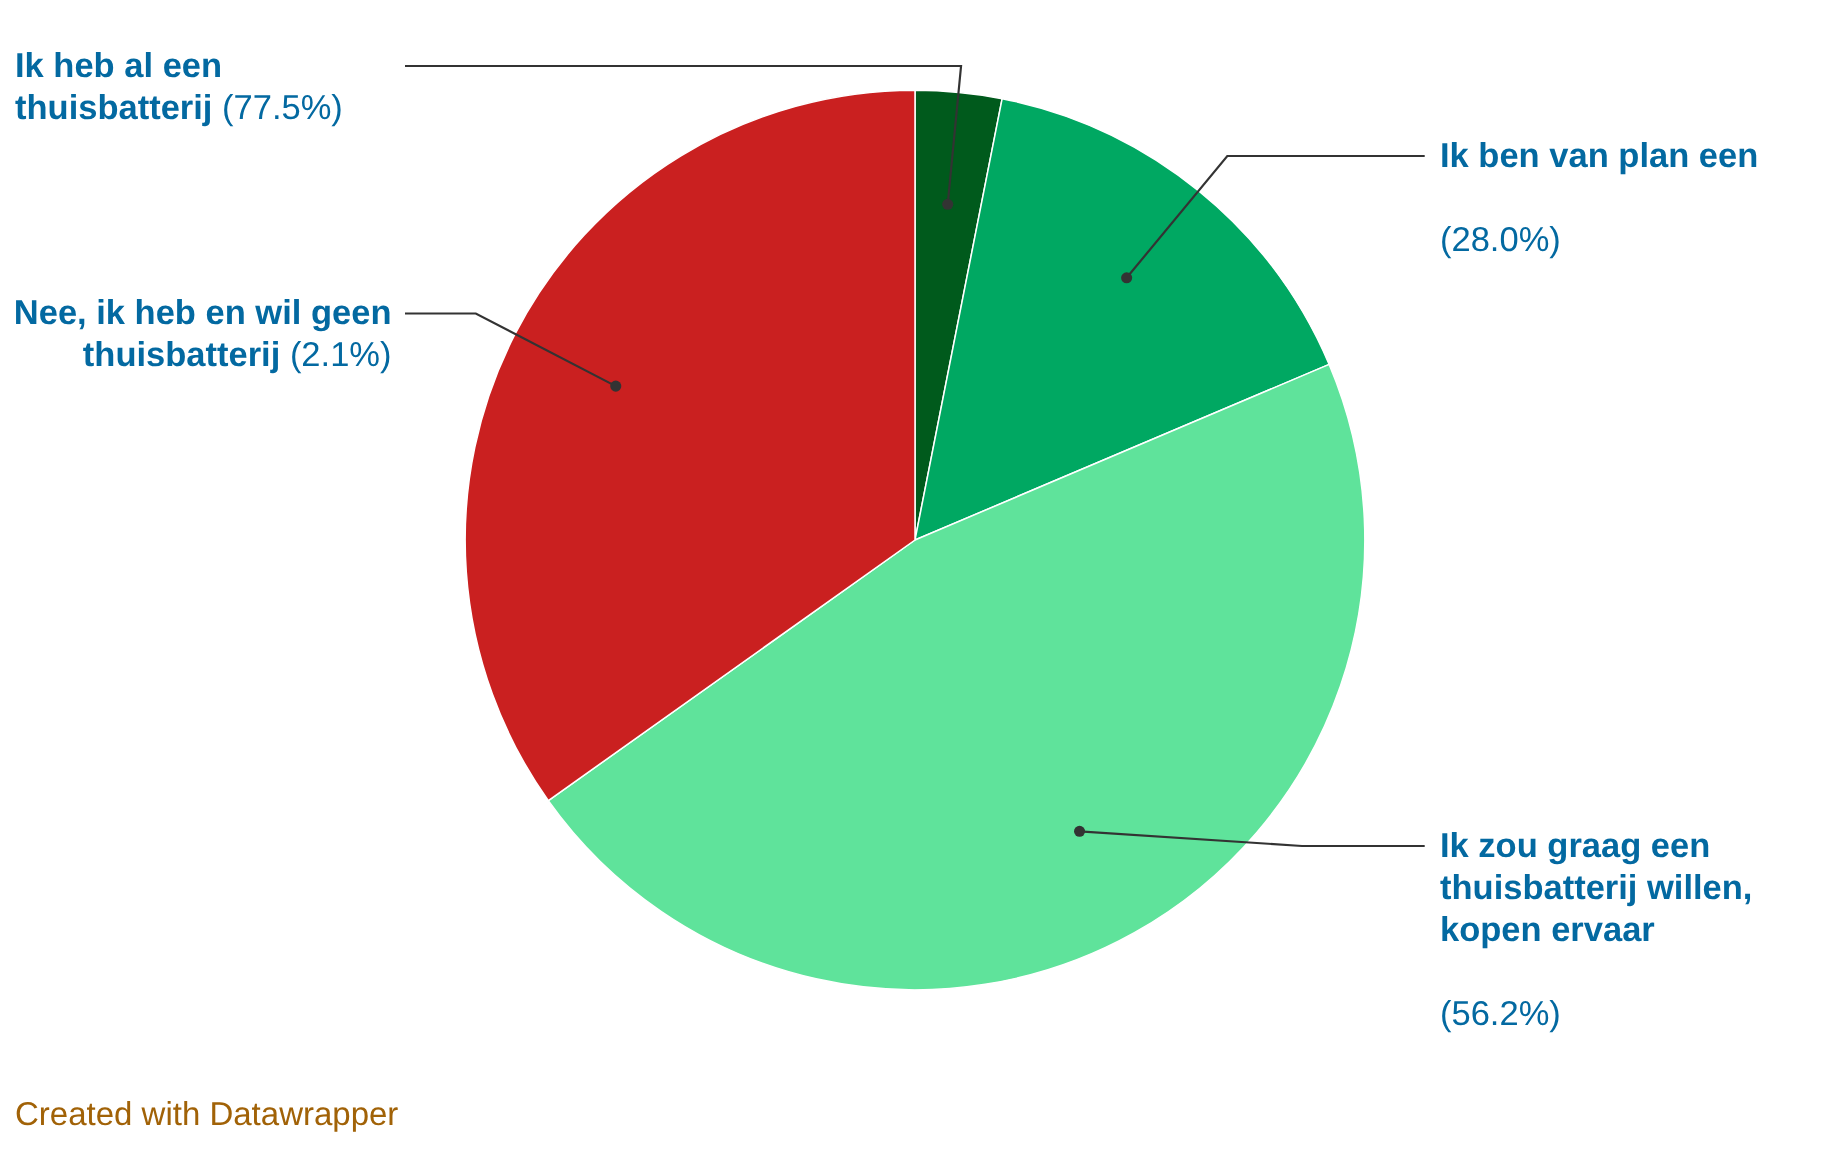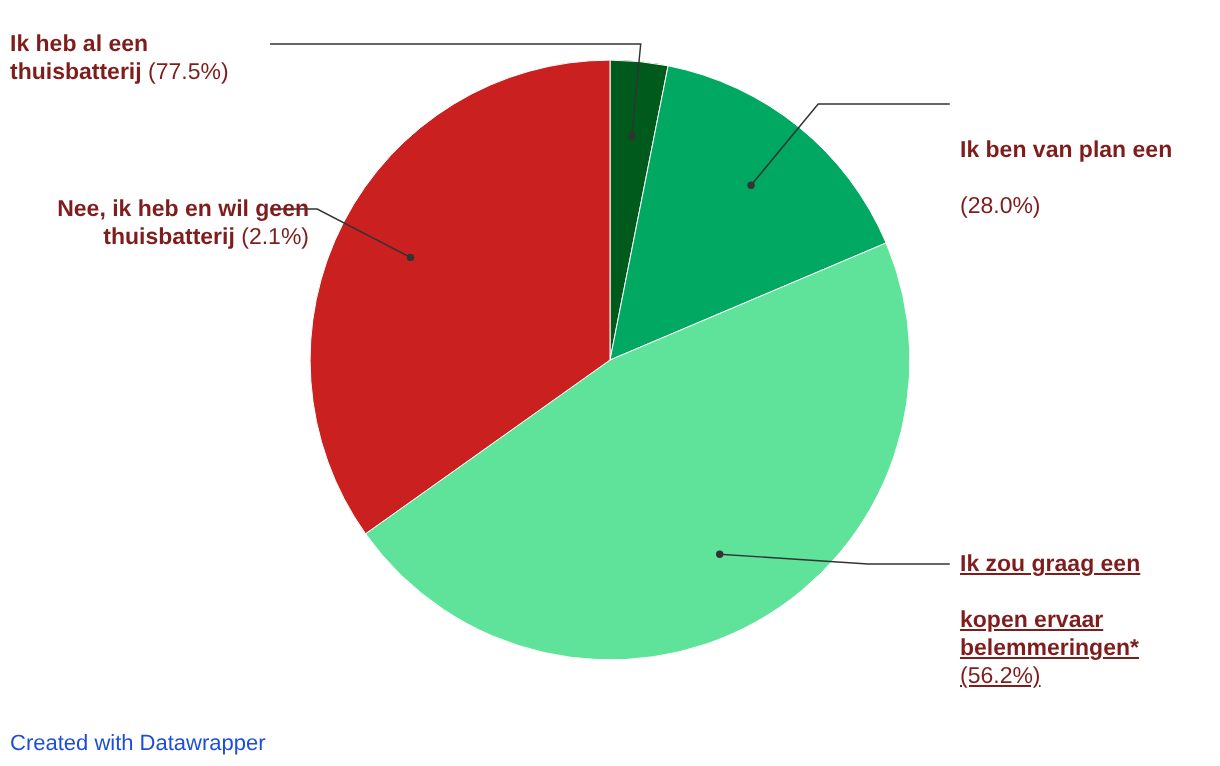--- a/index.html
+++ b/index.html
@@ -5,30 +5,30 @@
 <style>
   html,body{margin:0;padding:0;}
   body{
     width:1220px;height:766px;background:#ffffff;overflow:hidden;
     font-family:"Liberation Sans", sans-serif;
     -webkit-font-smoothing:antialiased;
     text-rendering:geometricPrecision;
   }
   #root{position:relative;width:1220px;height:766px;background:#ffffff;}
   svg.pie{position:absolute;left:0;top:0;width:1220px;height:766px;display:block;}
-  .label{position:absolute;color:#7f1d1d;font-size:23px;line-height:28px;font-weight:700;
+  .label{position:absolute;color:#0369a1;font-size:23px;line-height:28px;font-weight:700;
          white-space:nowrap;transform:translateZ(0);}
   .label .pct{font-weight:400;}
   .label.is-right{text-align:right;}
-  .credit{position:absolute;left:10px;top:730px;color:#1d4ed8;font-size:22px;line-height:26px;
+  .credit{position:absolute;left:10px;top:730px;color:#a16207;font-size:22px;line-height:26px;
           font-weight:400;transform:translateZ(0);}
   #lbl-already{left:10px;top:29.4px;}
-  #lbl-planning{left:960px;top:89.4px;margin-top:46px;}
-  #lbl-blocked{left:960px;top:549.4px;text-decoration:underline;}
-  #lbl-no{right:911px;top:194.4px;}
+  #lbl-planning{left:960px;top:89.4px;}
+  #lbl-blocked{left:960px;top:549.4px;}
+  #lbl-no{right:959px;top:194.4px;}
 </style>
 </head>
 <body>
 
 <div id="root">
   <svg class="pie" viewBox="0 0 1220 766">
 
     <g>
       <path id="sl-already" fill="#005a1c" stroke="#ffffff" stroke-width="1" d="M 610.00 360.00 L 610.00 60.10 A 299.9 299.9 0 0 1 668.10 65.78 Z"></path>
       <path id="sl-planning" fill="#00a862" stroke="#ffffff" stroke-width="1" d="M 610.00 360.00 L 668.10 65.78 A 299.9 299.9 0 0 1 886.11 242.95 Z"></path>
@@ -50,19 +50,19 @@
       <circle id="dt-no" cx="410.5" cy="257.4" r="3.7" fill="#333333"></circle>
     </g>
   </svg>
 
   <div id="labels">
 
     <div class="label" id="lbl-already"><span>Ik heb al een</span><br><span>thuisbatterij </span><span class="pct">(77.5%)</span></div>
 
     <div class="label" id="lbl-planning"><span>Ik ben van plan een</span><br><br><span class="pct">(28.0%)</span></div>
 
-    <div class="label" id="lbl-blocked"><span>Ik zou graag een</span><br><br><span>kopen ervaar</span><br><span>belemmeringen*</span><br><span class="pct">(56.2%)</span></div>
+    <div class="label" id="lbl-blocked"><span>Ik zou graag een</span><br><span>thuisbatterij willen,</span><br><span>kopen ervaar</span><br><br><span class="pct">(56.2%)</span></div>
 
     <div class="label is-right" id="lbl-no"><span>Nee, ik heb en wil geen</span><br><span>thuisbatterij </span><span class="pct">(2.1%)</span></div>
   </div>
 
   <div class="credit">Created with Datawrapper</div>
 </div>
 
 </body></html>

